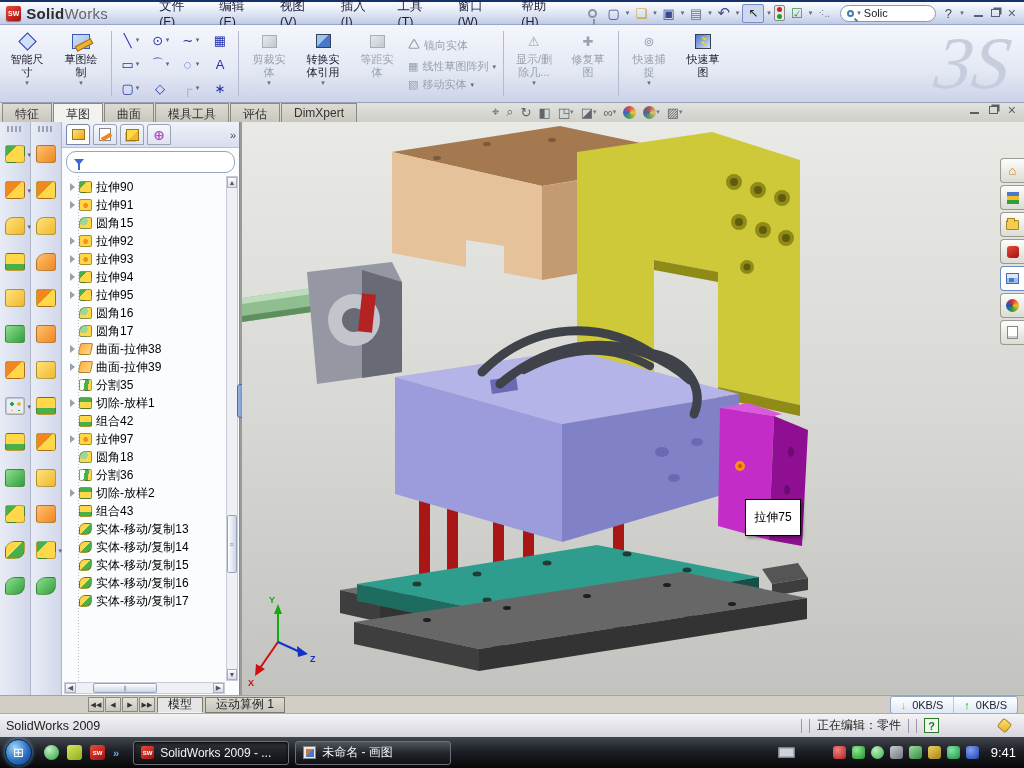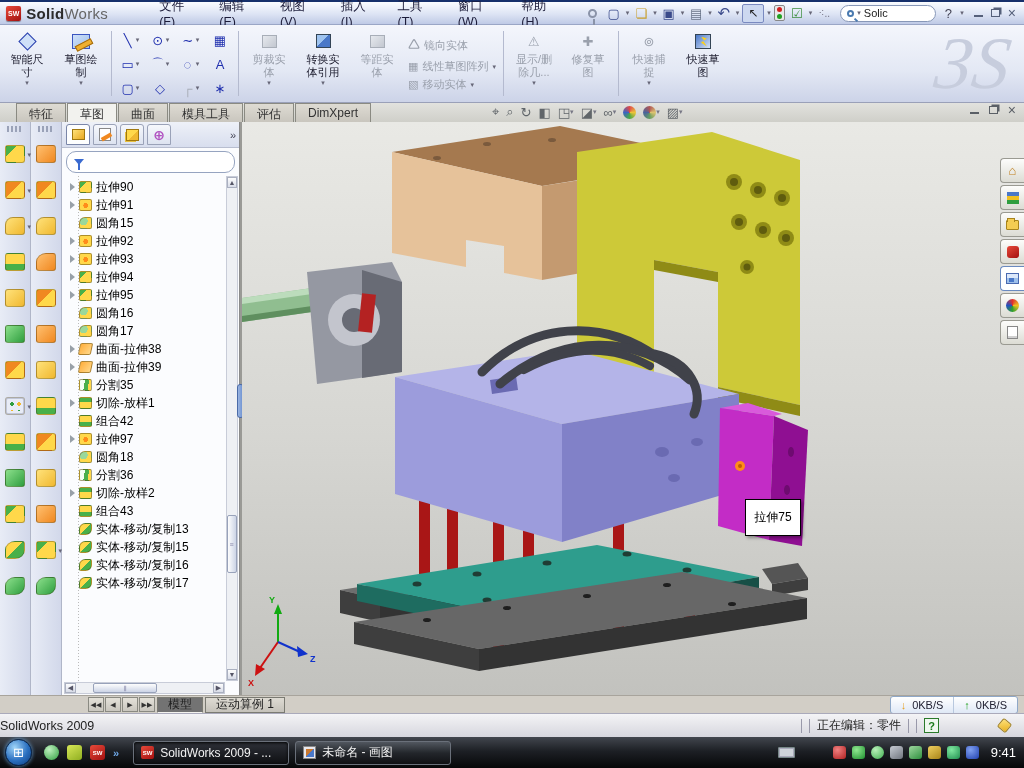--- a/index.html
+++ b/index.html
@@ -49,21 +49,21 @@
   .sg .g{min-width:14px;text-align:center}
   .sg.gr{color:#a8aeb8}
   .stk{display:flex;flex-direction:column;justify-content:center;gap:3px;padding:0 4px;color:#9aa0ac;font-size:11px}
   .stk .row{display:flex;align-items:center;gap:4px}
   .rapidic{width:16px;height:15px;background:linear-gradient(135deg,#4a78c8,#d8e4f8);border:1px solid #345;position:relative}
   .rapidic::after{content:"";position:absolute;left:5px;top:2px;width:6px;height:10px;background:#f8d020;clip-path:polygon(0 0,100% 20%,40% 45%,100% 100%,0 60%,55% 40%)}
   .watermark{position:absolute;right:14px;top:8px;font-size:74px;font-style:italic;color:#c7cddd;font-family:"Liberation Serif",serif;transform:skewX(-8deg);line-height:60px;user-select:none}
 
   
   .tabstrip{position:absolute;left:0;top:103px;width:1024px;height:19px;background:linear-gradient(180deg,#e2e2de,#cfcfc9)}
-  .ctabs{position:absolute;left:16px;top:0;display:flex;height:19px}
+  .ctabs{position:absolute;left:2px;top:0;display:flex;height:19px}
   .ctab{padding:2px 12px;border:1px solid #8a8a82;border-bottom:none;background:linear-gradient(180deg,#dedbd3,#c9c6be);color:#333;margin-right:1px;font-size:12px}
   .ctab.act{background:#f2f2ee;font-weight:normal;position:relative;top:0}
   .hud{position:absolute;left:492px;top:1px;display:flex;gap:7px;align-items:center;opacity:.85}
   .hudi{font-size:13px;color:#4c5258;display:flex;align-items:center}
   .ball{width:13px;height:13px;border-radius:50%;background:conic-gradient(#e03030,#f0c020,#30a030,#2050c0,#e03030)}
   .vwb{position:absolute;right:8px;top:2px;display:flex;gap:10px;align-items:center;color:#5a5f66}
 
   
   .work{position:absolute;left:0;top:122px;width:1024px;height:573px}
   .ltool{position:absolute;top:0;height:573px;width:31px;background:linear-gradient(90deg,#e8ecf6,#d2d8ea);border-right:1px solid #b0b6c8;display:flex;flex-direction:column;align-items:center;padding-top:4px}
@@ -133,29 +133,29 @@
   .tp-sw{width:12px;height:12px;border-radius:3px;background:linear-gradient(145deg,#e84a3a,#a31010)}
   .tp-vp{width:13px;height:11px;border:1px solid #4a6ab0;background:linear-gradient(180deg,#dce8fa 40%,#9ec0ea 40%);position:relative}
   .tp-vp::after{content:"";position:absolute;left:2px;top:4px;width:5px;height:4px;background:#4a78c8}
   .tp-doc{width:11px;height:13px;background:#fff;border:1px solid #888;box-shadow:inset 0 -2px 0 #d0d0d0}
 
   
   .bottombar{position:absolute;left:0;top:695px;width:1024px;height:18px;background:#d2cec6;border-top:1px solid #a8a49c;display:flex;align-items:center}
   .nav{display:flex;gap:1px;margin-left:88px}
   .nb{width:16px;height:15px;border:1px solid #8a8a82;background:linear-gradient(180deg,#e4e1d9,#c9c6be);font-size:7px;color:#333;display:flex;align-items:center;justify-content:center}
   .btab{padding:0 10px;height:16px;display:flex;align-items:center;font-size:12px;color:#222;border:1px solid #7a7a72;background:linear-gradient(180deg,#dedbd3,#c5c2ba);margin-left:2px}
-  .btab.act{background:#737373;border-bottom-color:#f4f3ef}
+  .btab.act{background:#e5e5e5;border-bottom-color:#f4f3ef}
   .netwidget{position:absolute;right:6px;top:0;height:18px;display:flex;border:1px solid #8fa8c8;border-radius:3px;overflow:hidden;background:linear-gradient(180deg,#ffffff,#dfe8f6)}
   .netcell{display:flex;align-items:center;gap:6px;padding:0 10px;font-size:11px;color:#223}
   .netcell:first-child{border-right:1px solid #b8c8de}
   .dn{color:#e8a020;font-weight:bold}.up{color:#22a022;font-weight:bold}
 
   
   .statusbar{position:absolute;left:0;top:713px;width:1024px;height:24px;background:linear-gradient(180deg,#f4f4f6,#d6d6de);border-top:1px solid #aab;display:flex;align-items:center;color:#222}
-  .sleft{font-size:12.5px}
+  .sleft{margin-left:6px;font-size:12.5px}
   .sright{margin-left:auto;display:flex;align-items:center;gap:7px;margin-right:8px}
   .vsep{width:1px;height:14px;background:#99a}
   .qbadge{width:15px;height:15px;border:1px solid #2a7a2a;background:#eef8ee;color:#1a7a1a;font-weight:bold;font-size:11px;display:flex;align-items:center;justify-content:center}
   .tagic{width:11px;height:11px;background:linear-gradient(135deg,#ffe27a,#e8b020);border:1px solid #a08020;transform:rotate(40deg);border-radius:2px;margin:0 6px}
 
   
   .taskbar{position:absolute;left:0;top:737px;width:1024px;height:31px;background:linear-gradient(180deg,#42464e 0%,#1d2025 45%,#060708 100%);display:flex;align-items:center}
   .orb{width:27px;height:27px;margin-left:5px;border-radius:50%;background:radial-gradient(circle at 35% 30%,#9fd4f8,#2a6fc0 55%,#0c3a78);border:1px solid #0a2a55;display:flex;align-items:center;justify-content:center;color:#fff;font-size:13px;box-shadow:0 0 4px rgba(120,190,255,.8)}
   .ql{display:flex;align-items:center;gap:8px;margin-left:12px}
   .qli{width:15px;height:15px;border-radius:3px}
@@ -556,20 +556,25 @@
             <span>组合43</span>
           </div>
         <div class="trow">
             <span class="ex hid"></span>
             <i class="ti mov"></i>
             <span>实体-移动/复制13</span>
           </div>
         <div class="trow">
             <span class="ex hid"></span>
             <i class="ti mov"></i>
+            <span>实体-移动/复制14</span>
+          </div>
+        <div class="trow">
+            <span class="ex hid"></span>
+            <i class="ti mov"></i>
             <span>实体-移动/复制15</span>
           </div>
         <div class="trow">
             <span class="ex hid"></span>
             <i class="ti mov"></i>
             <span>实体-移动/复制16</span>
           </div>
         <div class="trow">
             <span class="ex hid"></span>
             <i class="ti mov"></i>

